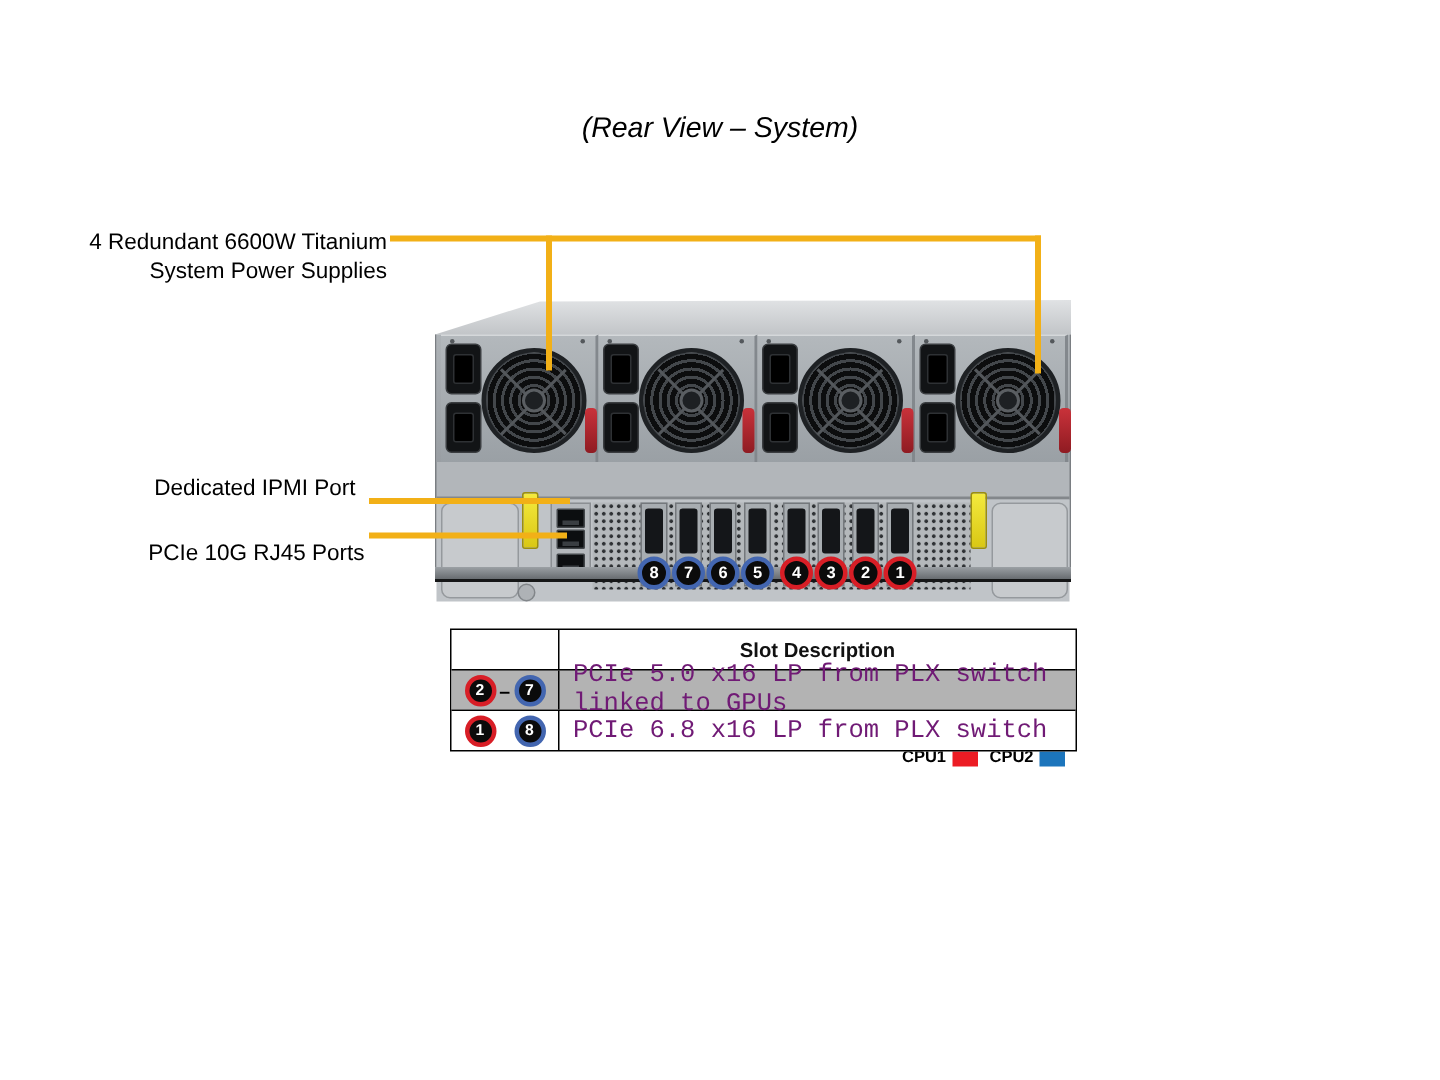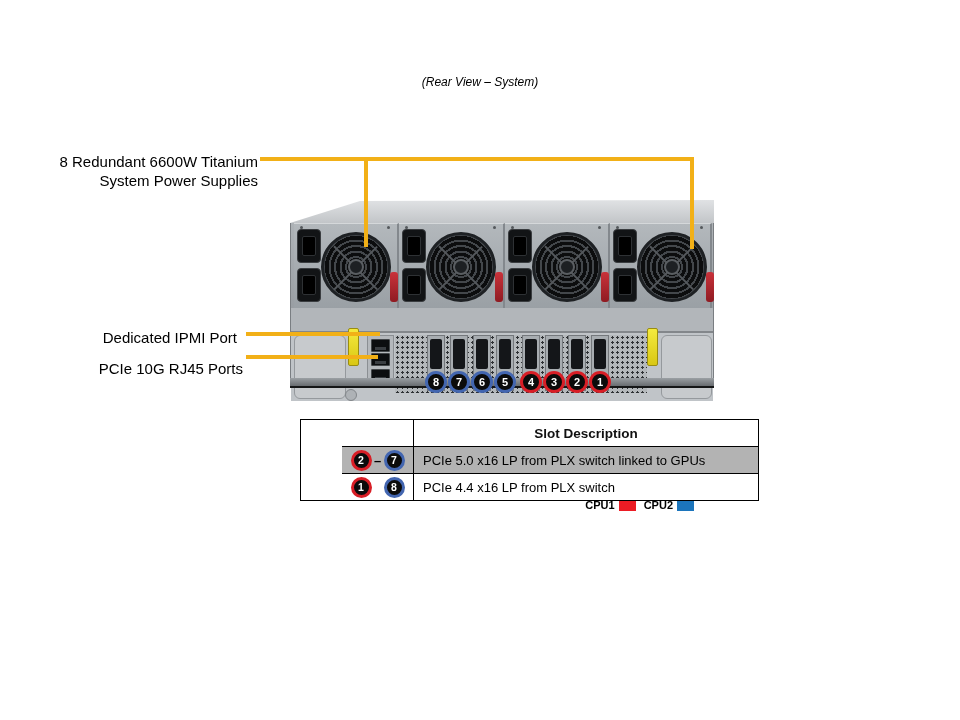--- a/index.html
+++ b/index.html
@@ -1,23 +1,23 @@
 <!DOCTYPE html>
 <html><head>
 <meta charset="utf-8">
 <style>
   html,body { margin:0; padding:0; }
   body { width:960px; height:720px; background:#ffffff; font-family:"Liberation Sans", sans-serif; color:#111; position:relative; overflow:hidden; }
   .abs { position:absolute; }
 
   
-  #title { left:0; right:0; top:75px; text-align:center; font-size:12px; font-style:italic; color:#000; }
+  #title { left:0; right:0; top:75px; text-align:center; font-size:19px; font-style:italic; color:#000; }
   .callout-label { font-size:15px; color:#000; text-align:right; line-height:19px; }
   #psu-label { right:702px; top:152px; white-space:nowrap; }
-  #ipmi-label { right:723px; top:328px; white-space:nowrap; }
+  #ipmi-label { right:723px; top:316px; white-space:nowrap; }
   #rj45-label { right:717px; top:359px; white-space:nowrap; }
 
   
   .cline { background:#F2B017; z-index:6; }
   #ln-psu-h   { left:260px; top:157px; width:434px; height:4px; }
   #ln-psu-v1  { left:364px; top:157px; width:4px;  height:90px; }
   #ln-psu-v2  { left:690px; top:157px; width:4px;  height:92px; }
   #ln-ipmi    { left:246px; top:332px; width:134px; height:4px; }
   #ln-rj45    { left:246px; top:355px; width:132px; height:4px; }
 
@@ -63,44 +63,44 @@
   
   .badge { display:inline-block; width:22px; height:22px; border-radius:50%; background:#0b0b0b; color:#fff;
     font-weight:bold; font-size:11px; line-height:16px; text-align:center; box-sizing:border-box; }
   .badge[data-cpu="red"]  { border:3px solid #D81E26; }
   .badge[data-cpu="blue"] { border:3px solid #4366B0; }
   .rack-badge { position:absolute; top:148px; z-index:4; }
 
   #bottom-strip { left:0; top:178px; width:424px; height:8px; background:linear-gradient(180deg,#9ba0a4,#686c70); border-bottom:2px solid #151617; box-sizing:content-box; }
 
   
-  #slot-table { left:300px; top:419px; width:416px; border:1px solid #000; background:#fff; z-index:2;padding-left:41px; }
+  #slot-table { left:300px; top:419px; width:416px; border:1px solid #000; background:#fff; z-index:2; }
   .t-row { display:flex; height:26px; border-top:1px solid #000; }
   .t-row:first-child { border-top:none; }
   .t-row.shaded { background:#B3B3B3; }
   .t-col1 { width:72px; border-right:1px solid #000; display:flex; align-items:center; justify-content:center; gap:1px; box-sizing:border-box; }
   .t-col2 { flex:1; display:flex; align-items:center; }
   .header-cell { justify-content:center; font-weight:bold; font-size:13.5px; }
   .t-badge { width:21px; height:21px; line-height:15px; font-size:10.5px; }
   .sep { display:inline-block; width:10px; text-align:center; font-weight:bold; font-size:13px; color:#000; }
-  .desc { font-size:13px; padding-left:9px; color:#000000; }
-
-  
-  #legend { left:284px; top:499px; width:410px; display:flex; justify-content:flex-end; align-items:center; gap:8px; }
+  .desc { font-size:17px; padding-left:9px; color:#701a75;font-family:Liberation Mono, monospace; }
+
+  
+  #legend { left:300px; top:499px; width:410px; display:flex; justify-content:flex-end; align-items:center; gap:8px; }
   .legend-item { display:flex; align-items:center; gap:4px; }
   .legend-label { font-size:11px; font-weight:bold; color:#000; }
   .swatch { display:inline-block; width:17px; height:12px; }
 </style>
 </head>
 <body>
 
 <div id="title" class="abs">(Rear View – System)</div>
 
 <div id="psu-label" class="abs callout-label">
-  <div>8 Redundant 6600W Titanium</div>
+  <div>4 Redundant 6600W Titanium</div>
   <div>System Power Supplies</div>
 </div>
 <div id="ipmi-label" class="abs callout-label">Dedicated IPMI Port</div>
 <div id="rj45-label" class="abs callout-label">PCIe 10G RJ45 Ports</div>
 
 <div id="ln-psu-h" class="abs cline"></div>
 <div id="ln-psu-v1" class="abs cline"></div>
 <div id="ln-psu-v2" class="abs cline"></div>
 <div id="ln-ipmi" class="abs cline"></div>
 <div id="ln-rj45" class="abs cline"></div>
@@ -225,21 +225,21 @@
         <span class="desc">PCIe 5.0 x16 LP from PLX switch linked to GPUs</span>
       </div>
     </div>
     <div class="t-row">
       <div class="t-col1">
         <span class="badge t-badge" data-cpu="red">1</span>
         <span class="sep"></span>
         <span class="badge t-badge" data-cpu="blue">8</span>
       </div>
       <div class="t-col2">
-        <span class="desc">PCIe 4.4 x16 LP from PLX switch</span>
+        <span class="desc">PCIe 6.8 x16 LP from PLX switch</span>
       </div>
     </div>
   </div>
 
 <div id="legend" class="abs">
     <span class="legend-item">
       <span class="legend-label">CPU1</span>
       <span class="swatch" style="background: rgb(236, 28, 36);"></span>
     </span>
     <span class="legend-item">

